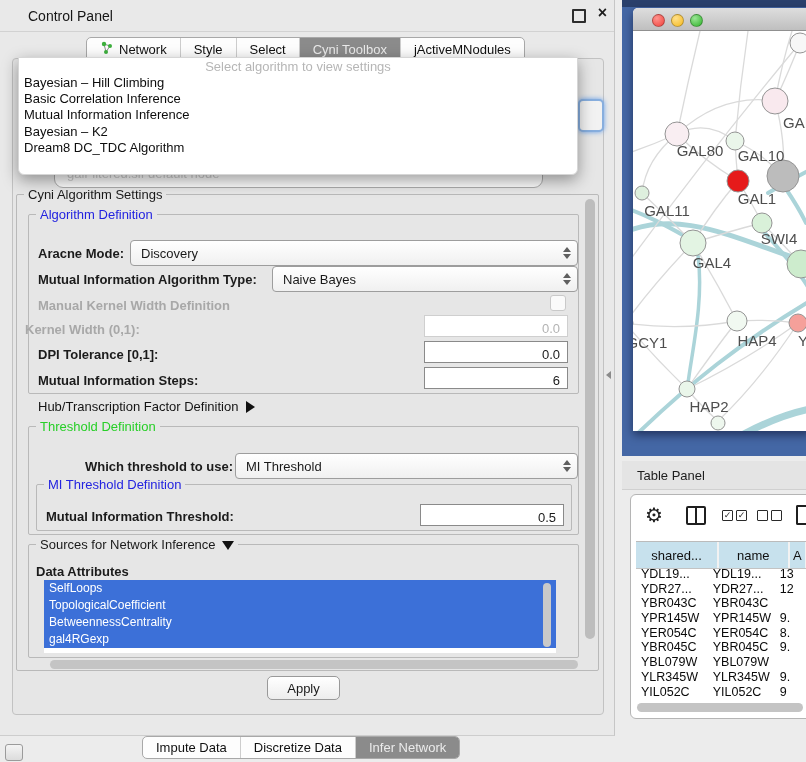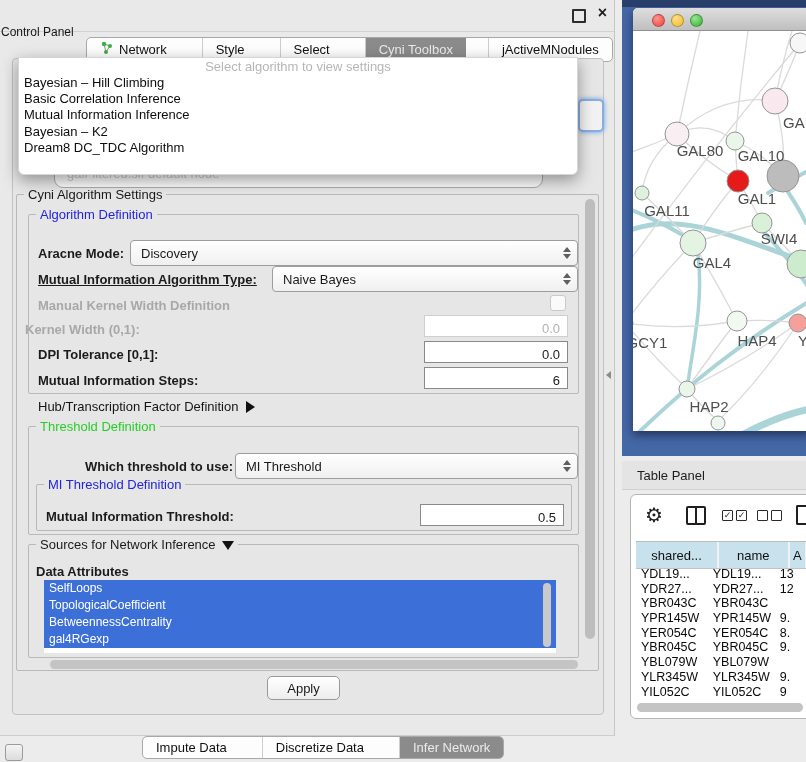--- a/index.html
+++ b/index.html
@@ -3,25 +3,25 @@
 <meta charset="utf-8">
 <style>
   html,body{margin:0;padding:0;}
   #screen{position:relative;width:806px;height:762px;overflow:hidden;background:#ececec;
           font-family:"Liberation Sans",sans-serif;color:#1a1a1a;}
   
   .cp{position:absolute;left:0;top:0;width:614px;height:735px;background:#e9e9e9;
       border-right:1px solid #c6c6c6;border-bottom:1px solid #cdcdcd;}
   .cp-titlebar{position:absolute;left:0;top:0;width:100%;height:31px;background:#e9e9e9;
       border-bottom:1px solid #d2d2d2;}
-  .cp-title{position:absolute;left:1px;top:8px;font-size:12px;color:#161616;margin-top:17px;}
+  .cp-title{position:absolute;left:28px;top:8px;font-size:14px;color:#161616;}
   .float-btn{position:absolute;right:28px;top:9px;width:10px;height:10px;border:2px solid #2d2d2d;border-radius:1px;cursor:pointer;}
   .close-btn{position:absolute;right:7px;top:4px;font-size:16px;font-weight:bold;color:#1c1c1c;cursor:pointer;}
   
-  .seg{position:absolute;display:flex;background:#fdfdfd;border:1px solid #a8a8a8;border-radius:5px;overflow:hidden;gap:22px;}
+  .seg{position:absolute;display:flex;background:#fdfdfd;border:1px solid #a8a8a8;border-radius:5px;overflow:hidden;}
   .seg .tab{display:flex;align-items:center;gap:5px;padding:3px 13px;font-size:13px;color:#101010;
             border-left:1px solid #cdcdcd;cursor:pointer;white-space:nowrap;}
   .seg .tab:first-child{border-left:none;}
   .seg .tab.sel{background:#8b8b8b;color:#ebebeb;}
   
   .content{position:absolute;left:12px;top:58px;width:590px;height:655px;background:#e6e6e6;
            border:1px solid #c2c2c2;border-radius:4px;}
   
   .popup{position:absolute;left:18px;top:57px;width:558px;height:116px;background:#ffffff;
          border:1px solid #d6d6d6;border-radius:0 0 6px 6px;box-shadow:0 5px 16px rgba(0,0,0,.38);z-index:10;}
@@ -158,21 +158,21 @@
       <span class="gt blue">Algorithm Definition</span>
     </div>
     <span class="lbl" style="left:38px;top:246px;">Aracne Mode:</span>
     <div class="combo" style="left:130px;top:240px;width:436px;height:24px;">
       <span>Discovery</span>
       <span class="stepper">
           <span class="tri-up"></span>
           <span class="tri-dn"></span>
         </span>
     </div>
-    <span class="lbl" style="left:38px;top:272px;text-decoration:underline;">Mutual Information Algorithm Type:</span>
+    <span class="lbl" style="left:38px;top:272px;">Mutual Information Algorithm Type:</span>
     <div class="combo" style="left:272px;top:266px;width:294px;height:24px;">
       <span>Naive Bayes</span>
       <span class="stepper">
           <span class="tri-up"></span>
           <span class="tri-dn"></span>
         </span>
     </div>
     <span class="lbl dis" style="left:38px;top:298px;">Manual Kernel Width Definition</span>
     <span class="checkbox" style="left:550px;top:295px;"></span>
     <span class="lbl dis" style="left:25px;top:322px;">Kernel Width (0,1):</span>

